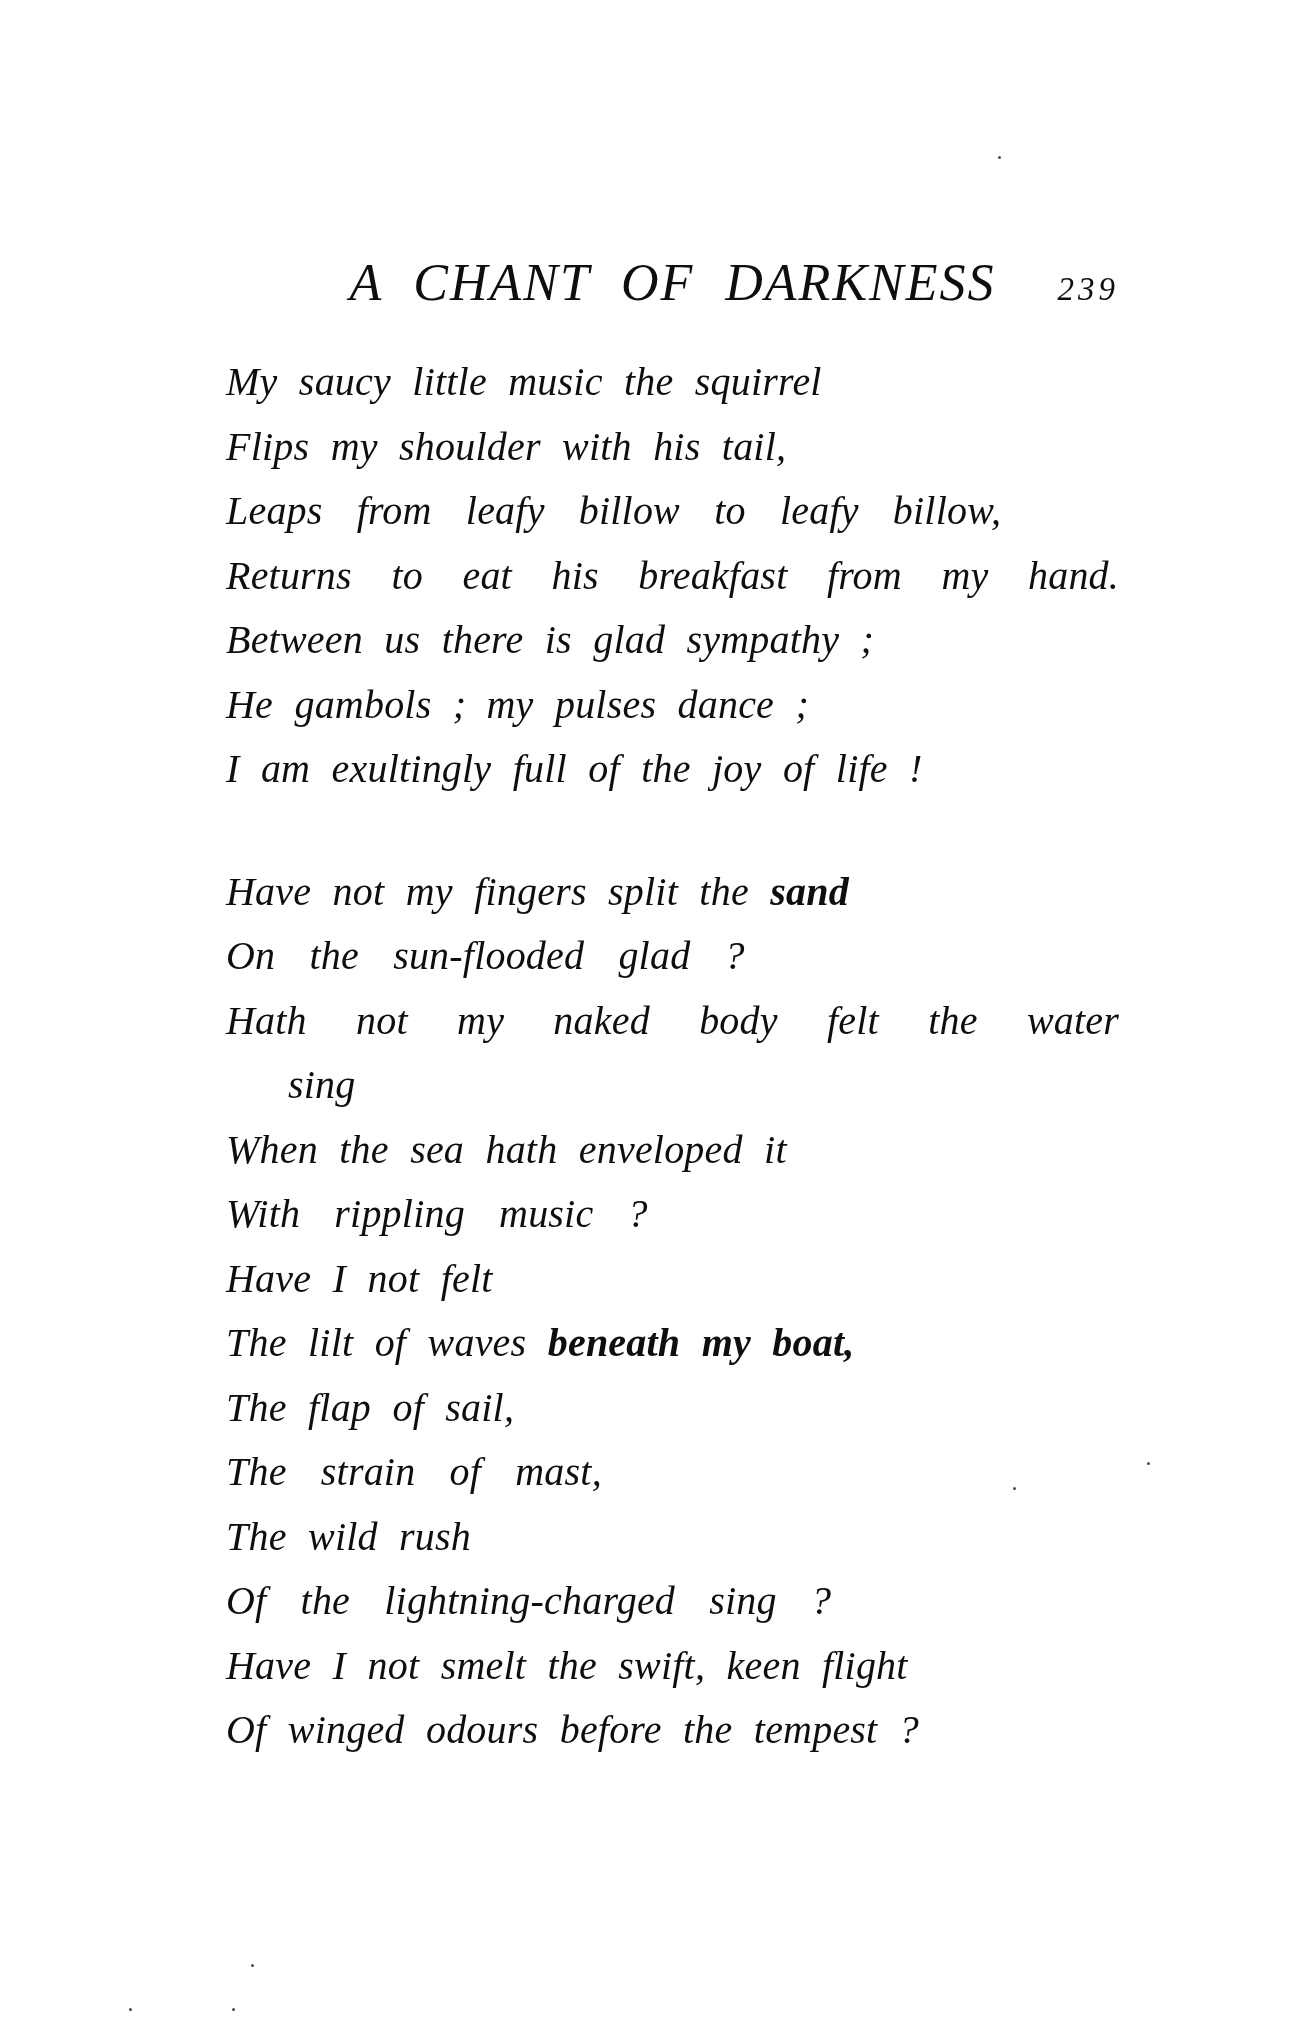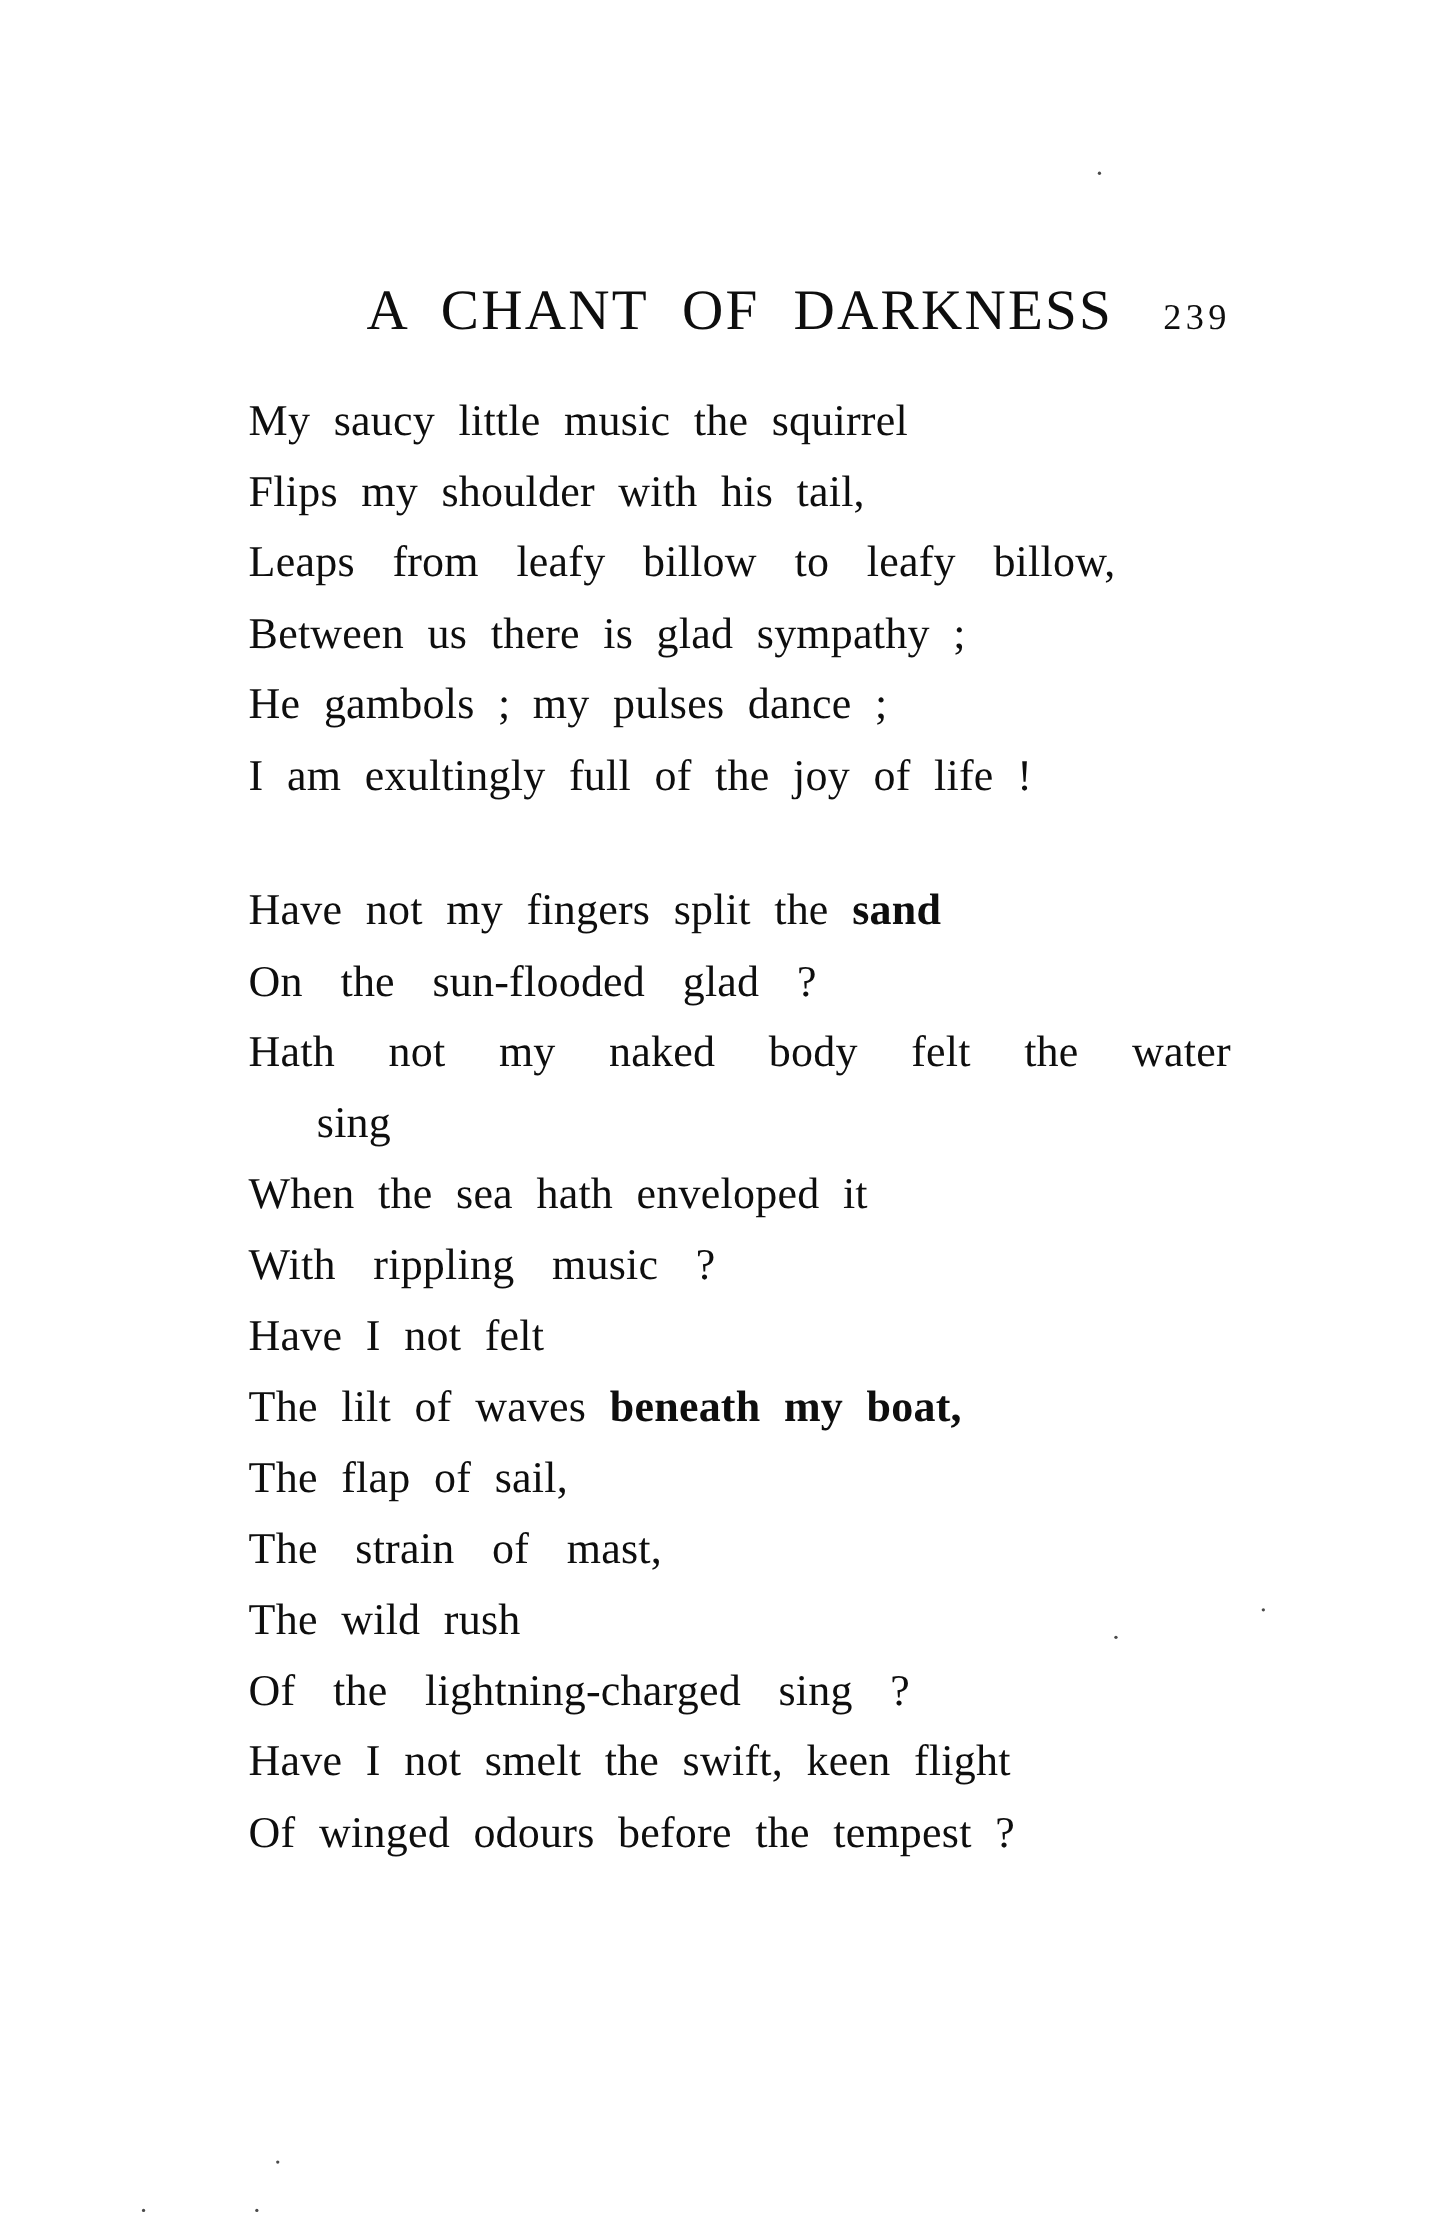--- a/index.html
+++ b/index.html
@@ -8,20 +8,21 @@
     background: #ffffff;
   }
   .page {
     position: relative;
     width: 1314px;
     height: 2026px;
     background: #ffffff;
     color: #0e0e0e;
     font-family: "Liberation Serif", "DejaVu Serif", serif;
     overflow: hidden;
+    font-style: italic;
   }
   .running-head {
     position: absolute;
     left: 226px;
     top: 252px;
     width: 893px;
     height: 62px;
   }
   .head-title {
     position: absolute;
@@ -85,20 +86,21 @@
   <div class="running-head">
     <span class="head-title">A CHANT OF DARKNESS</span>
     <span class="head-folio">239</span>
   </div>
 
   <div class="poem">
       <div class="stanza">
         <div class="line">My saucy little music the squirrel</div>
         <div class="line">Flips my shoulder with his tail,</div>
         <div class="line wide">Leaps from leafy billow to leafy billow,</div>
+        <div class="line justify">Returns to eat his breakfast from my hand.</div>
         <div class="line">Between us there is glad sympathy ;</div>
         <div class="line">He gambols ; my pulses dance ;</div>
         <div class="line">I am exultingly full of the joy of life !</div>
       </div>
       <div class="stanza">
         <div class="line">Have not my fingers split the <span class="heavy">sand</span></div>
         <div class="line wide">On the sun-flooded glad ?</div>
         <div class="line justify">Hath not my naked body felt the water</div>
         <div class="line indent">sing</div>
         <div class="line">When the sea hath enveloped it</div>

